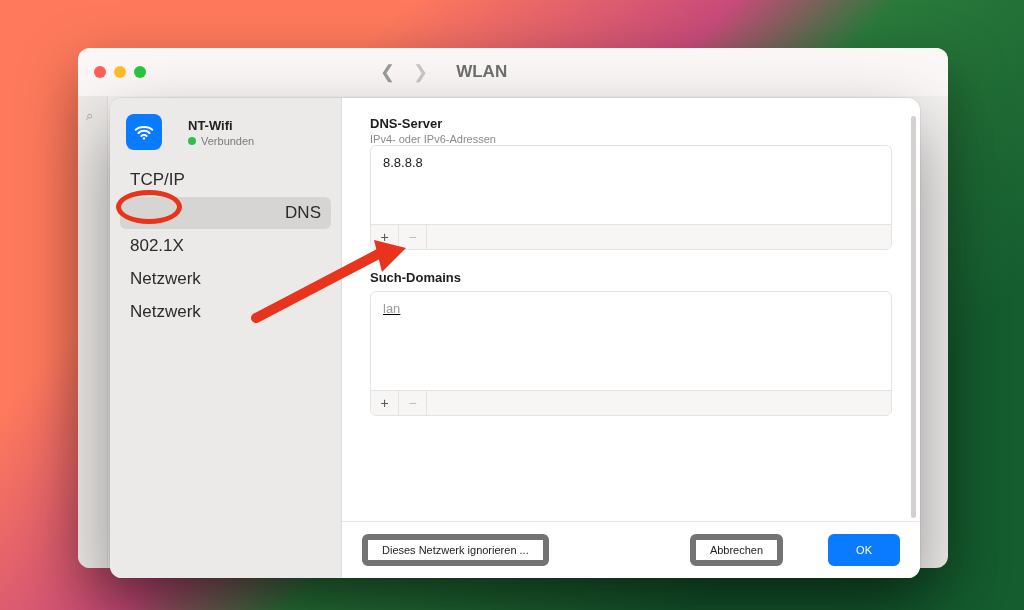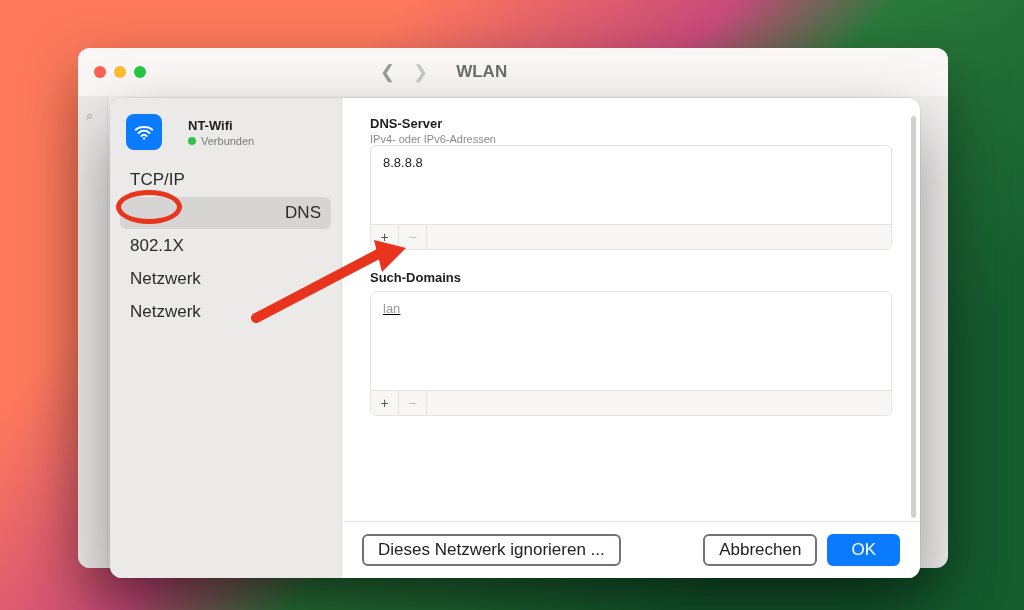--- a/index.html
+++ b/index.html
@@ -119,31 +119,32 @@
   .dimrow { color: #9a9a9a !important; }
 
   .sheet-footer {
     border-top: 1px solid #e5e5e5;
     padding: 12px 20px;
     display: flex; align-items: center; gap: 10px;
     background: #fff;
   }
   .sheet-footer .spacer { flex: 1; }
   .mac-btn {
-    font-size: 17px;
+    font-size: 11px;
     padding: 4px 14px;
     border-radius: 6px;
-    border: 2px solid #737373;
+    border: 6px solid #737373;
     background: #fff;
     color: #222;
     cursor: default;
   }
   .mac-btn.primary {
     background: #0a7aff; color: #fff; border-color: #0a7aff;
     padding: 4px 22px;
+    margin-left: 35px;
   }
 
   
   .annot-ellipse {
     position: absolute;
     left: 116px; top: 190px;
     width: 66px; height: 34px;
     border: 5px solid #e8341c;
     border-radius: 50%;
     pointer-events: none;

